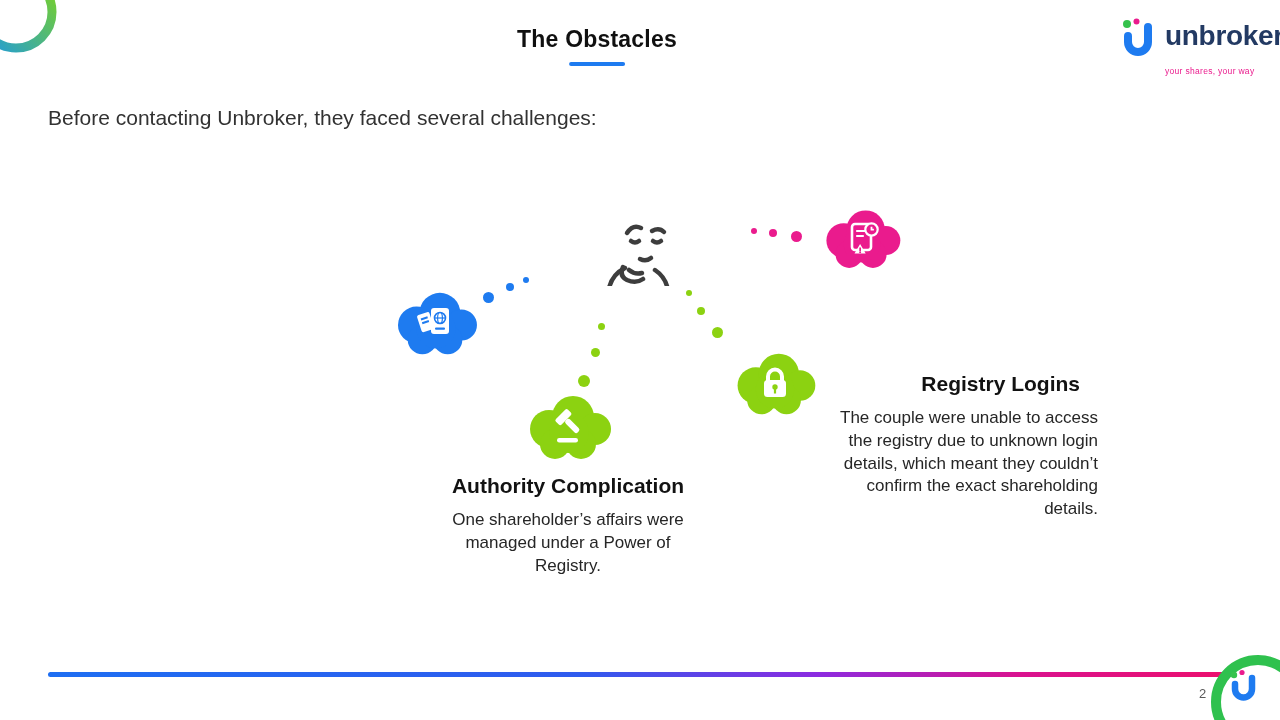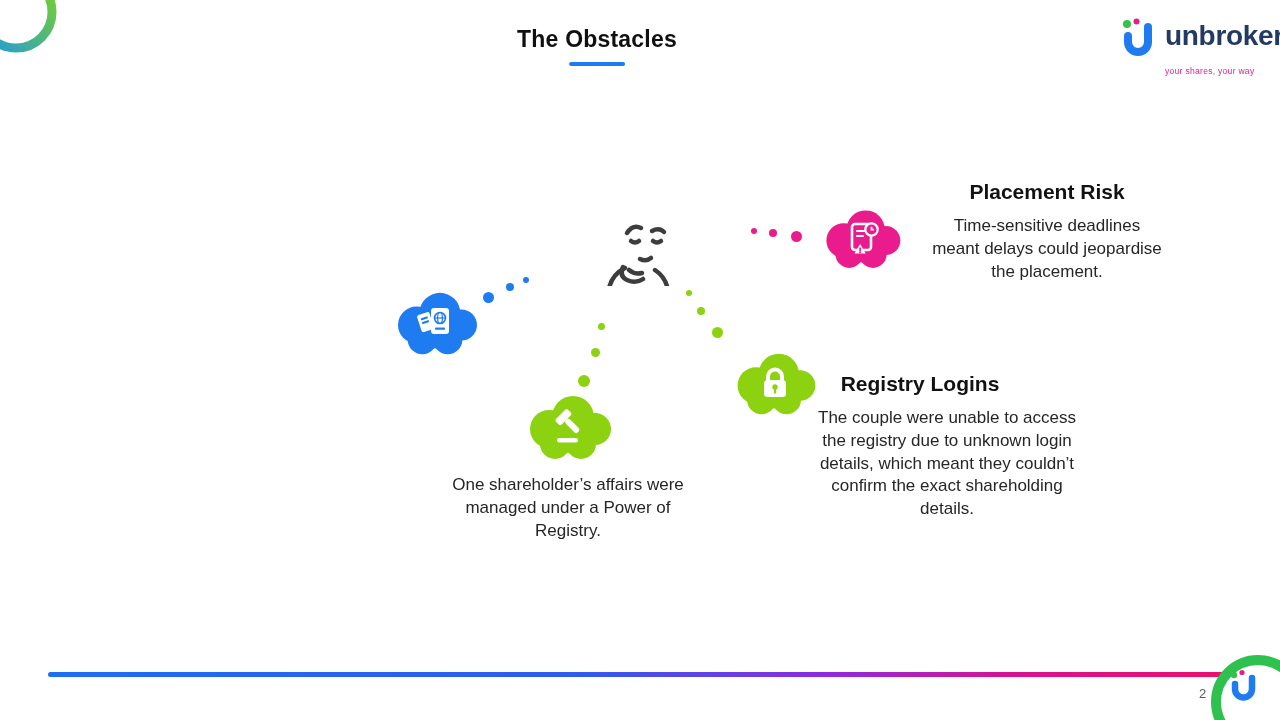--- a/index.html
+++ b/index.html
@@ -21,21 +21,21 @@
   .subtitle { position:absolute; left:48px; top:106px; font-size:21px; color:#323232; }
 
   
   .block { position:absolute; text-align:center; }
   .block h2 { font-size:21px; font-weight:700; color:#121212; margin-bottom:11px; white-space:nowrap; }
   .block p { font-size:17px; line-height:1.34; color:#262626; margin:0 auto; }
   .blk-identity { left:55px;  top:320px; width:320px; }
   .blk-identity p { width:300px; }
   .blk-authority { left:408px; top:474px; width:320px; }
   .blk-authority p { width:245px; }
-  .blk-registry { left:780px; top:372px; width:280px; }
+  .blk-registry { left:800px; top:372px; width:280px;text-align:right; }
   .blk-registry p { width:262px;margin-left:36px; }
   .blk-placement { left:917px; top:180px; width:260px; }
   .blk-placement p { width:238px; }
 
   
   .cloud { position:absolute; }
   .cloud .shape { position:absolute; left:0; top:0; }
   .cloud .icon { position:absolute; }
   .fill-blue  circle { fill:#1e7bf0; }
   .fill-green circle { fill:#8cd211; }
@@ -77,20 +77,21 @@
       <circle cx="11" cy="8" r="4" fill="#35c24c"></circle>
       <circle cx="20.5" cy="5.5" r="3" fill="#ea1b8d"></circle>
       <path d="M12,20 v6 a10,10 0 0 0 20,0 V11" fill="none" stroke="#1e7bf0" stroke-width="8" stroke-linecap="round"></path>
     </svg>
     <div class="logo-text">
       <div class="logo-word">unbroker</div>
       <div class="logo-tag">your shares, your way</div>
     </div>
   </div>
 
+  <p class="subtitle">Before contacting Unbroker, they faced several challenges:</p>
 
   <svg class="face" width="74" height="80" viewBox="0 0 74 80">
     <g fill="none" stroke="#3d3d3d" stroke-width="4.5" stroke-linecap="round">
       <path d="M 22,62 A 30,30 0 1 0 52,64"></path>
       <path d="M 24,27 Q 30,18 38,22"></path>
       <path d="M 49,25 Q 56,21 61,26"></path>
       <path d="M 28,35 q 4,3 8,0"></path>
       <path d="M 50,35 q 4,3 8,0"></path>
       <path d="M 37,53 q 6,3 11,-1"></path>
       <path d="M 20,61 q -4,9 4,13 q 9,4 16,-1"></path>
@@ -187,32 +188,29 @@
   <div class="dot" style="left:712px; top:327px; width:11px; height:11px; background:#8cd211;"></div>
   <div class="dot" style="left:697px; top:307px; width:8px;  height:8px;  background:#8cd211;"></div>
   <div class="dot" style="left:686px; top:290px; width:6px;  height:6px;  background:#8cd211;"></div>
 
   <div class="dot" style="left:791px; top:231px; width:11px; height:11px; background:#ea1b8d;"></div>
   <div class="dot" style="left:769px; top:229px; width:8px;  height:8px;  background:#ea1b8d;"></div>
   <div class="dot" style="left:751px; top:228px; width:6px;  height:6px;  background:#ea1b8d;"></div>
 
 
   <section class="block blk-authority">
+    <h2>Authority Complication</h2>
     <p>One shareholder’s affairs were managed under a Power of Registry.</p>
   </section>
 
   <section class="block blk-registry">
     <h2>Registry Logins</h2>
     <p>The couple were unable to access the registry due to unknown login details, which meant they couldn’t confirm the exact shareholding details.</p>
   </section>
 
-  <section class="block blk-placement">
-    <h2>Placement Risk</h2>
-    <p>Time-sensitive deadlines meant delays could jeopardise the placement.</p>
-  </section>
 
   <div class="bottom-bar"></div>
 
   <svg class="corner-br" width="100" height="100" viewBox="0 0 100 100">
     <circle cx="78" cy="82" r="42" fill="none" stroke="#2fc14e" stroke-width="10"></circle>
     <circle cx="54" cy="55" r="3.2" fill="#35c24c"></circle>
     <circle cx="62" cy="52.5" r="2.6" fill="#ea1b8d"></circle>
     <path d="M55,64 v5 a8.5,8.5 0 0 0 17,0 V58" fill="none" stroke="#1e7bf0" stroke-width="6.5" stroke-linecap="round"></path>
   </svg>
 

